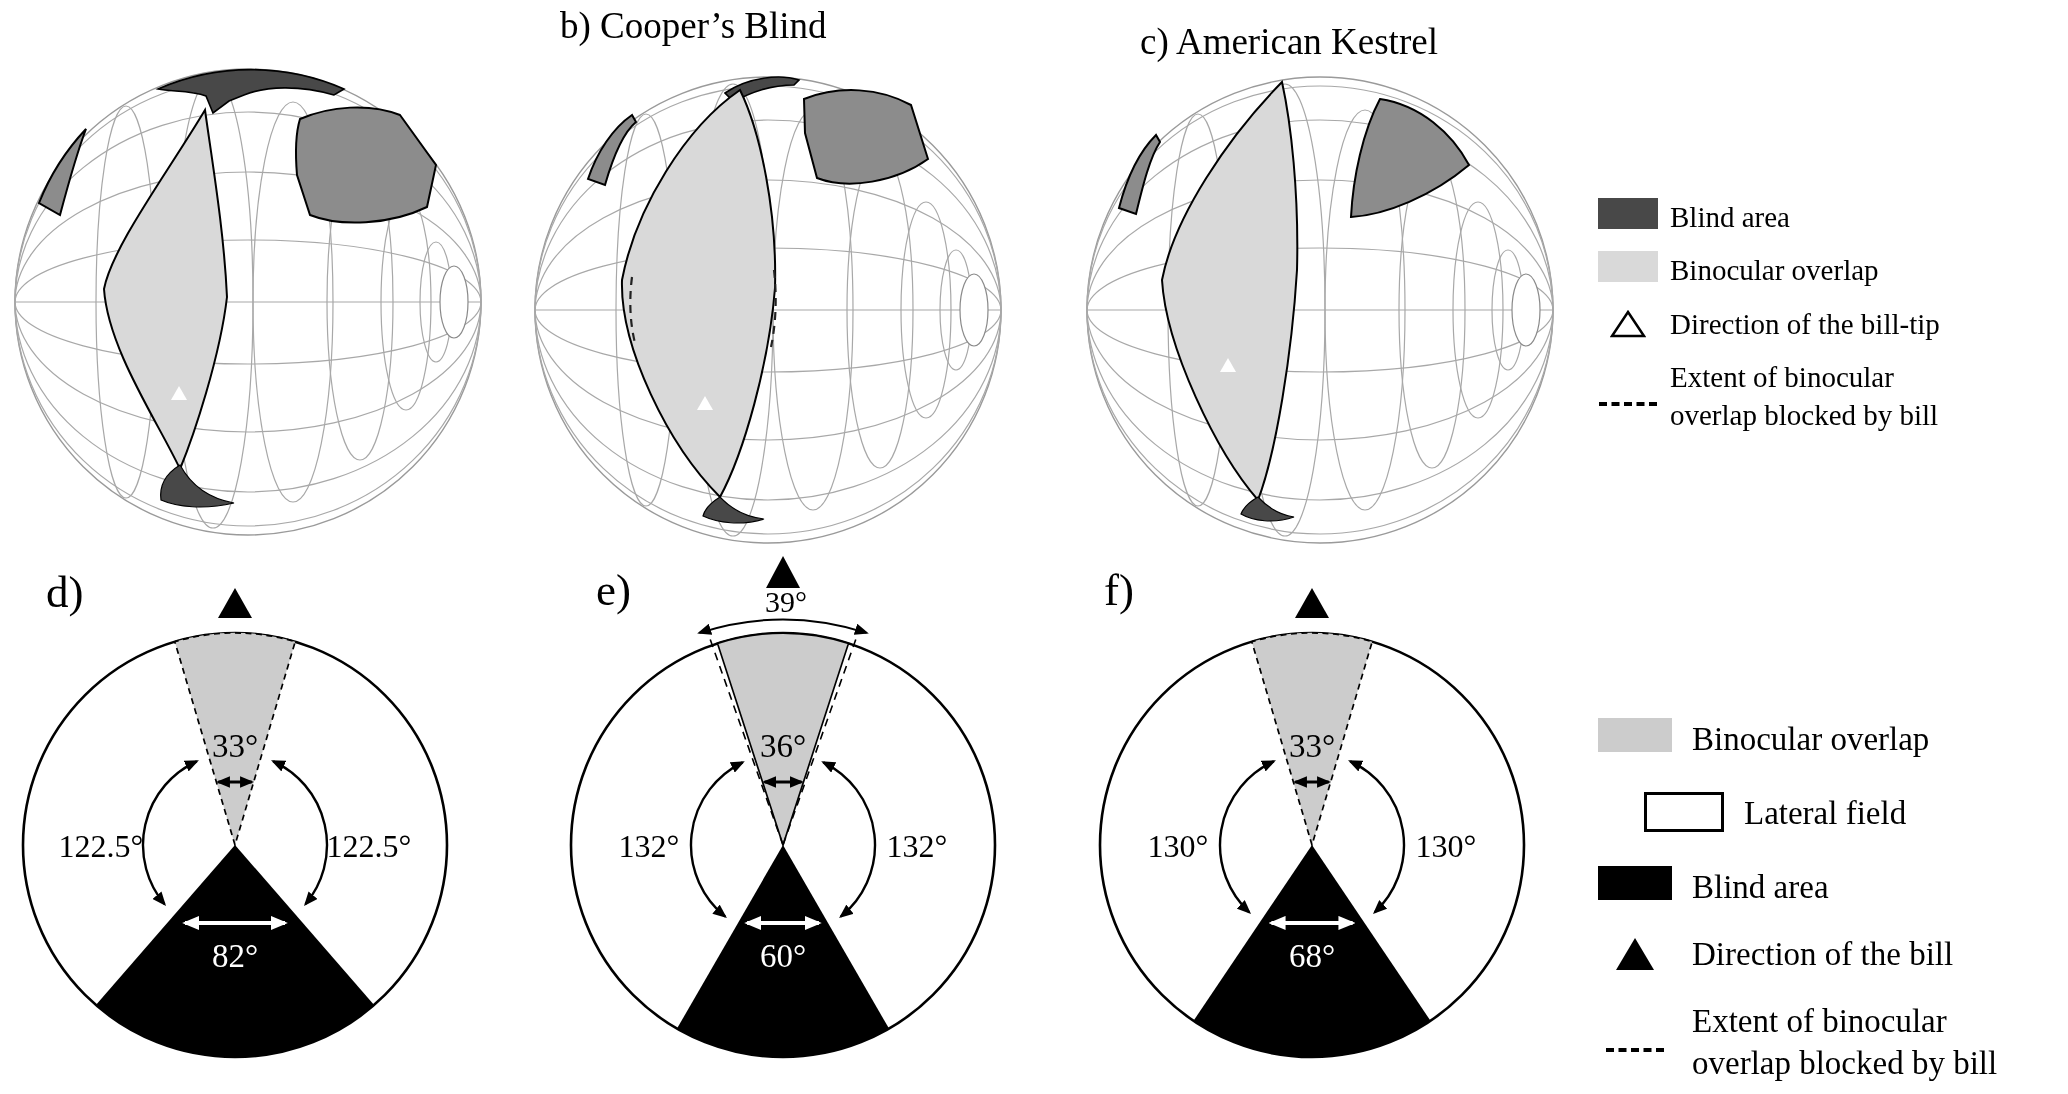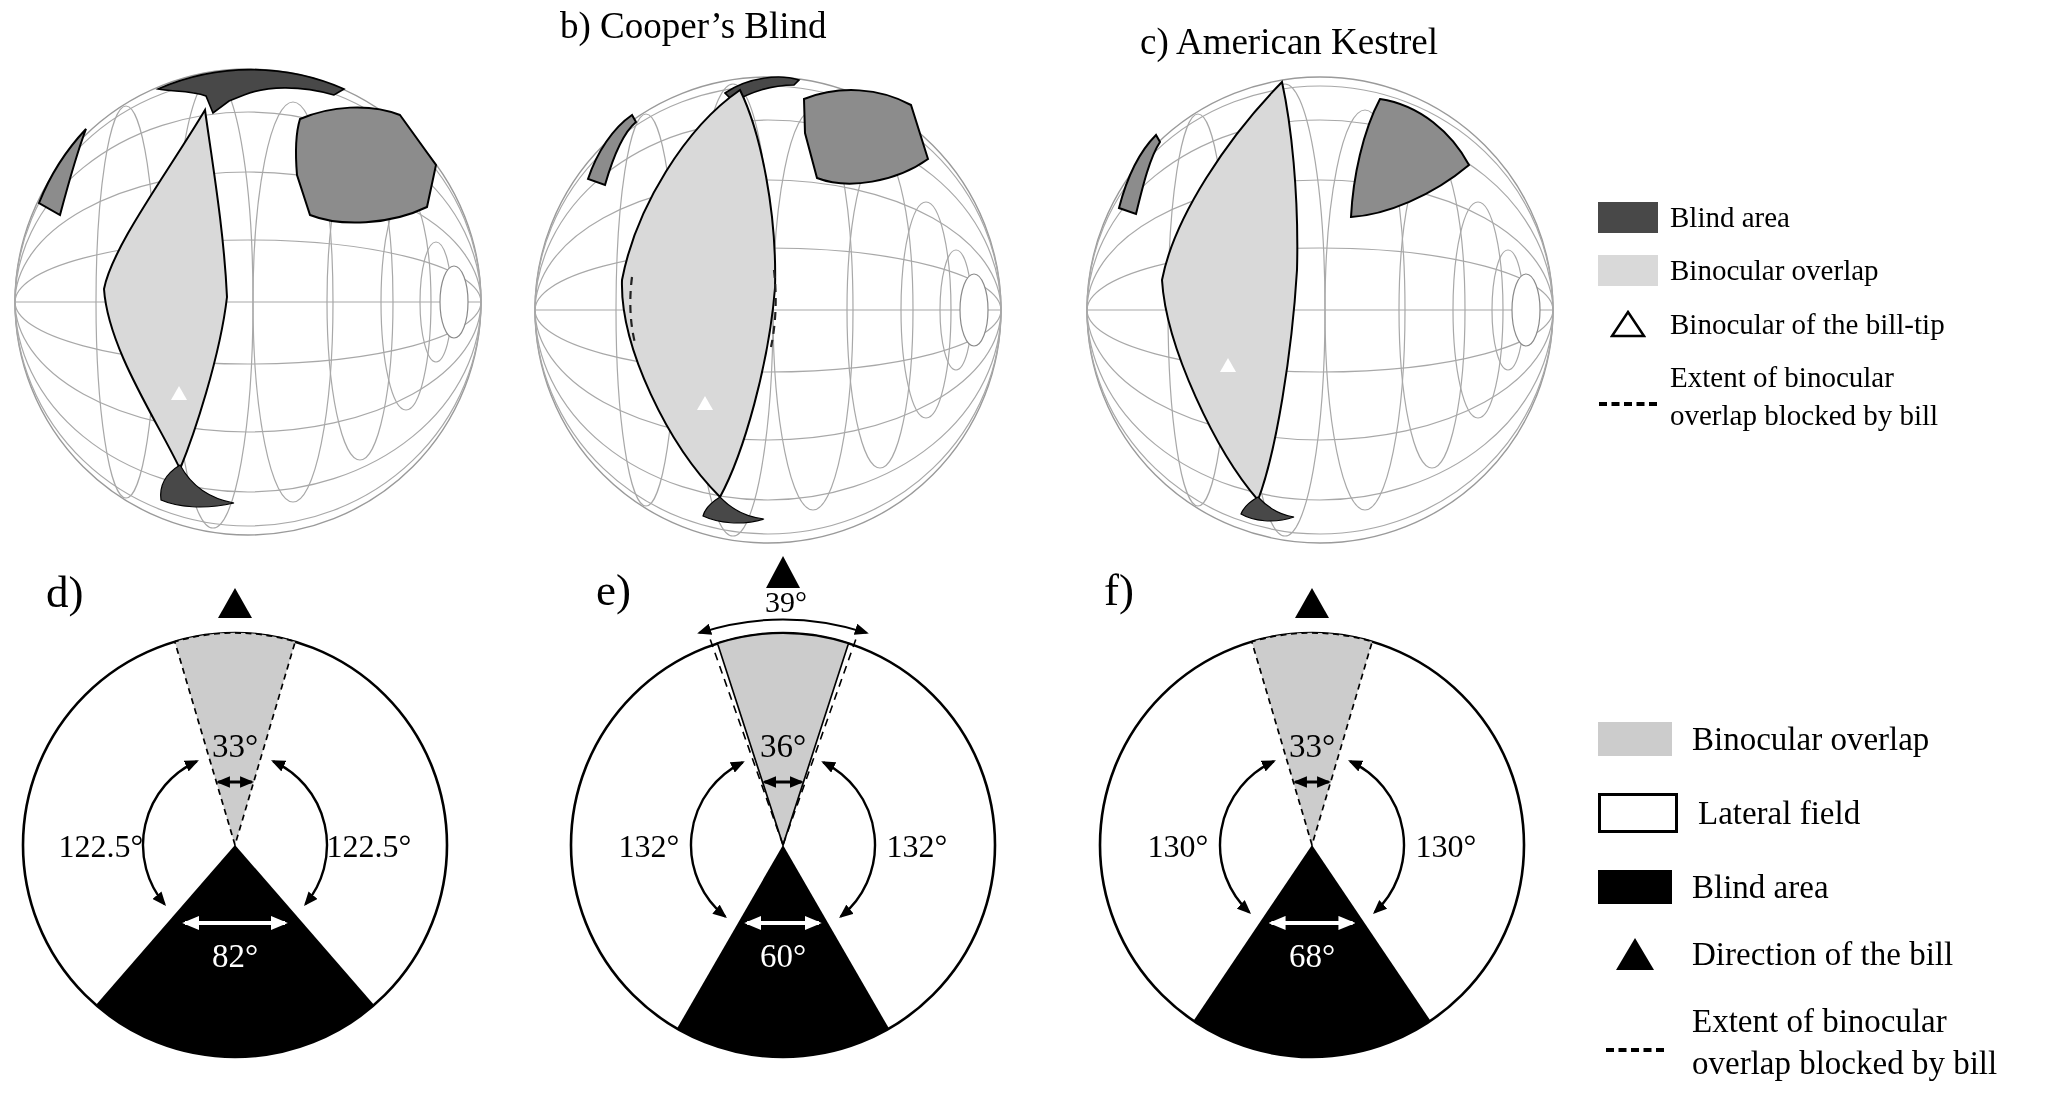--- a/index.html
+++ b/index.html
@@ -21,21 +21,21 @@
   .wtri{fill:#fff;stroke:none;}
   .bill-dash{fill:none;stroke:#222;stroke-width:2.2px;stroke-dasharray:8 6;}
   
   .ang-txt{font-size:33px;text-anchor:middle;fill:#000;}
   .ang-txt.white{fill:#fff;}
   .lat-txt{font-size:32px;text-anchor:middle;fill:#000;}
   .blocked-txt{font-size:30px;text-anchor:middle;fill:#000;}
   .bill-tri{fill:#000;}
   
   .legend{position:absolute;width:468px;}
-  .lg-row{display:flex;align-items:center;margin-bottom:15px;}
+  .lg-row{display:flex;margin-bottom:15px;}
   .lg-row.top-align{align-items:center;}
   .lg-icon{flex:0 0 auto;display:flex;align-items:center;justify-content:center;}
   .lg-label{margin-left:12px;white-space:nowrap;}
   .legend-top .lg-label{font-size:29px;line-height:1.32;}
   .legend-bottom .lg-label{font-size:33px;line-height:1.3;margin-left:20px;}
   .sw{width:60px;height:31px;}
   .sw-b{width:74px;height:34px;}
   .sw-darkgray{background:#484848;}
   .sw-lightgray{background:#d9d9d9;}
   .sw-midgray{background:#8c8c8c;}
@@ -216,39 +216,39 @@
     <div class="lg-row">
       <div class="lg-icon sw sw-lightgray"></div>
       <div class="lg-label">Binocular overlap</div>
     </div>
     <div class="lg-row">
       <div class="lg-icon" style="width:60px;">
         <svg width="36" height="30" viewBox="0 0 36 30">
             <polygon points="18,3 34,27 2,27" fill="#fff" stroke="#000" stroke-width="2.5"></polygon>
           </svg>
       </div>
-      <div class="lg-label">Binocular of the bill-tip</div>
+      <div class="lg-label">Direction of the bill-tip</div>
     </div>
     <div class="lg-row top-align">
       <div class="lg-icon" style="width:60px;">
           <div class="dash-icon"></div>
         </div>
       <div class="lg-label">
         <div>Extent of binocular</div>
         <div>overlap blocked by bill</div>
       </div>
     </div>
   </div>
 
   <div class="legend legend-bottom" style="left:1598px;top:718px;">
     <div class="lg-row" style="margin-bottom:31px;">
       <div class="lg-icon sw-b sw-sector-gray"></div>
       <div class="lg-label">Binocular overlap</div>
     </div>
-    <div class="lg-row" style="margin-bottom:31px;">
+    <div class="lg-row" style="margin-bottom:31px;margin-left:46px;">
       <div class="lg-icon sw-b sw-white"></div>
       <div class="lg-label">Lateral field</div>
     </div>
     <div class="lg-row" style="margin-bottom:24px;">
       <div class="lg-icon sw-b sw-black"></div>
       <div class="lg-label">Blind area</div>
     </div>
     <div class="lg-row" style="margin-bottom:24px;">
       <div class="lg-icon" style="width:74px;">
           <div class="tri-solid"></div>

